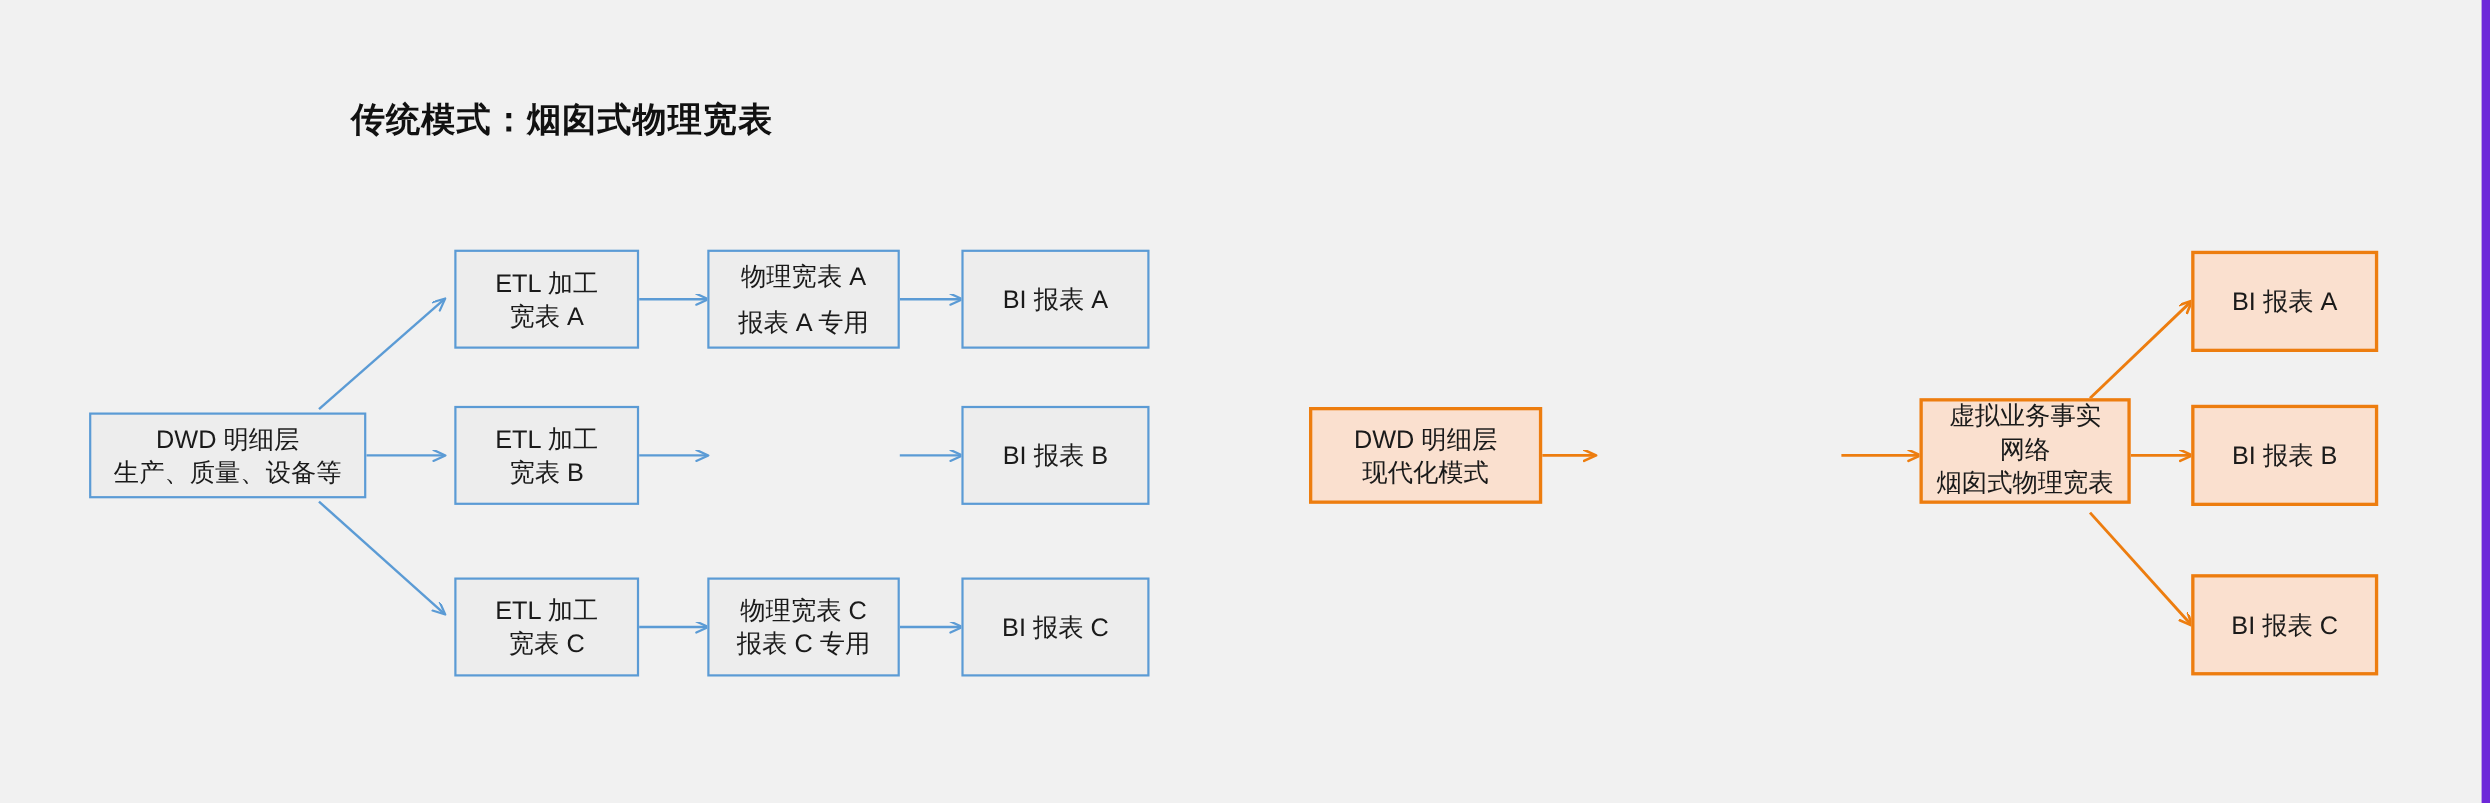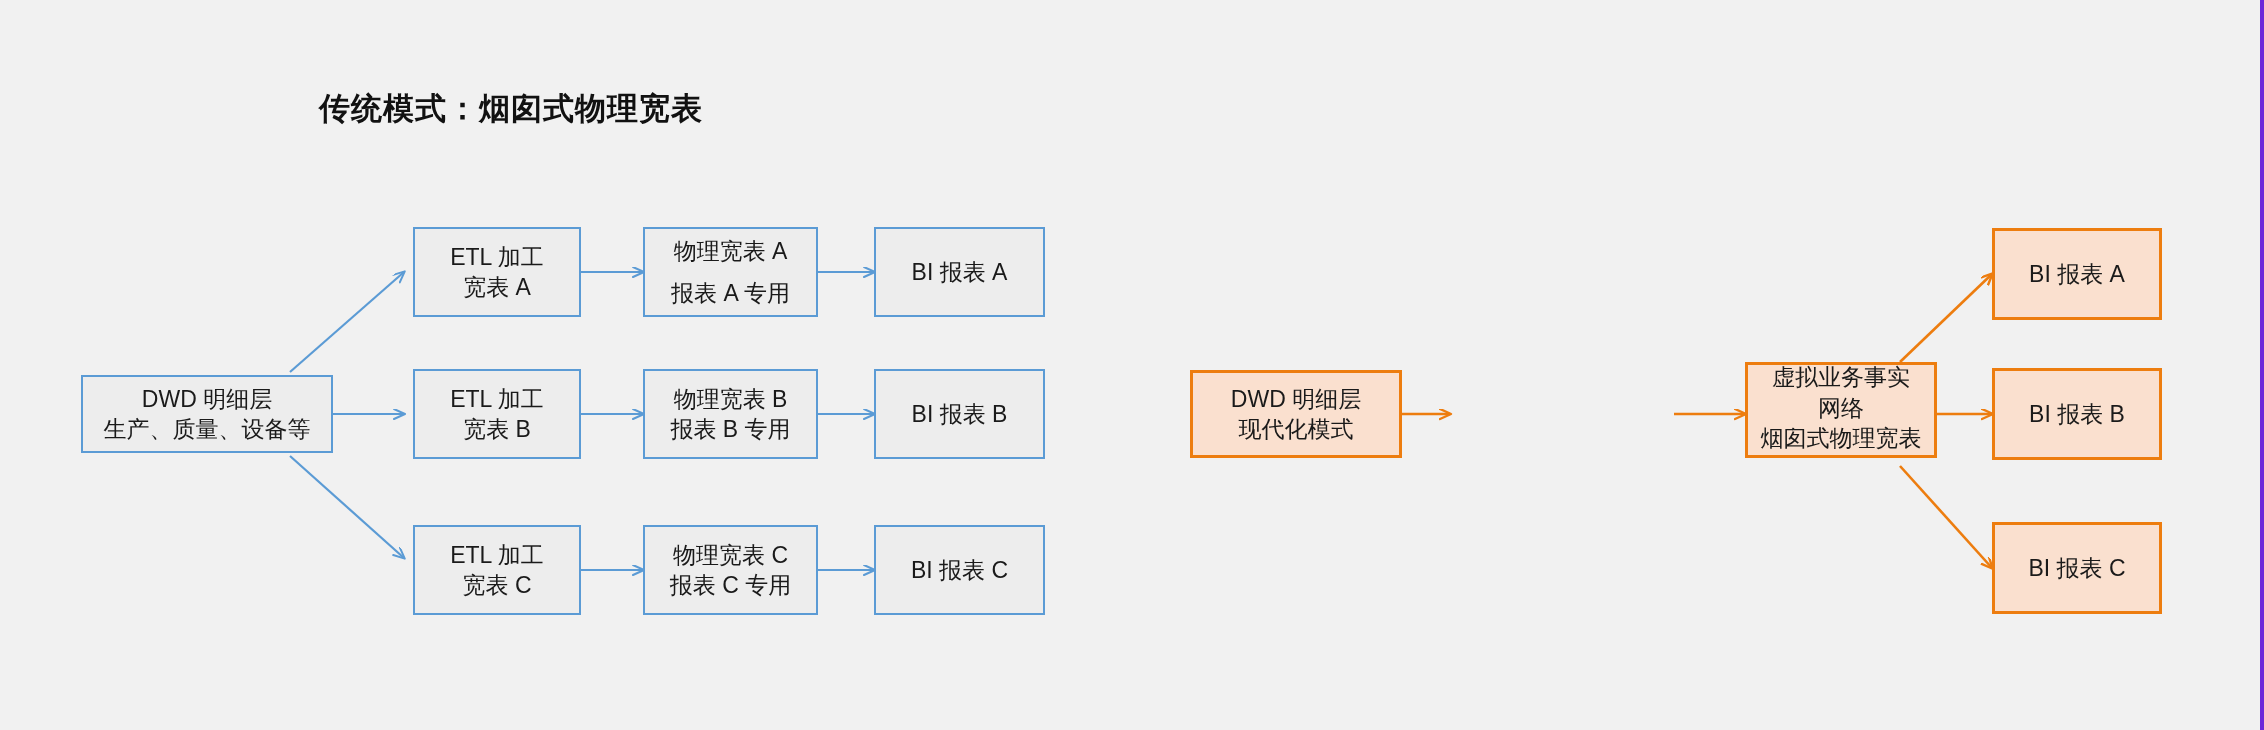--- a/index.html
+++ b/index.html
@@ -10,21 +10,21 @@
   body {
     font-family: "Liberation Sans", "DejaVu Sans", sans-serif;
   }
   #canvas {
     position: relative;
     width: 2264px;
     height: 730px;
     background: #f1f1f1;
     overflow: hidden;
     box-sizing: border-box;
-    border-right: 4px solid #6d28d9;
+    border-right: 8px solid #6d28d9;
   }
   #edges {
     position: absolute;
     left: 0; top: 0;
     width: 2264px;
     height: 730px;
     pointer-events: none;
   }
   .panel-title {
     position: absolute;
@@ -116,24 +116,20 @@
     <span class="ln">报表 A 专用</span>
   </div>
   <div class="node blue" style="left:874px; top:227px; width:171px; height:90px;">
     <span class="ln">BI 报表 A</span>
   </div>
 
   <div class="node blue" style="left:413px; top:369px; width:168px; height:90px;">
     <span class="ln">ETL 加工</span>
     <span class="ln">宽表 B</span>
   </div>
-  <div class="node blue" style="left:643px; top:369px; width:175px; height:90px;">
-    <span class="ln">物理宽表 B</span>
-    <span class="ln">报表 B 专用</span>
-  </div>
   <div class="node blue" style="left:874px; top:369px; width:171px; height:90px;">
     <span class="ln">BI 报表 B</span>
   </div>
 
   <div class="node blue" style="left:413px; top:525px; width:168px; height:90px;">
     <span class="ln">ETL 加工</span>
     <span class="ln">宽表 C</span>
   </div>
   <div class="node blue" style="left:643px; top:525px; width:175px; height:90px;text-align:right;">
     <span class="ln">物理宽表 C</span>

